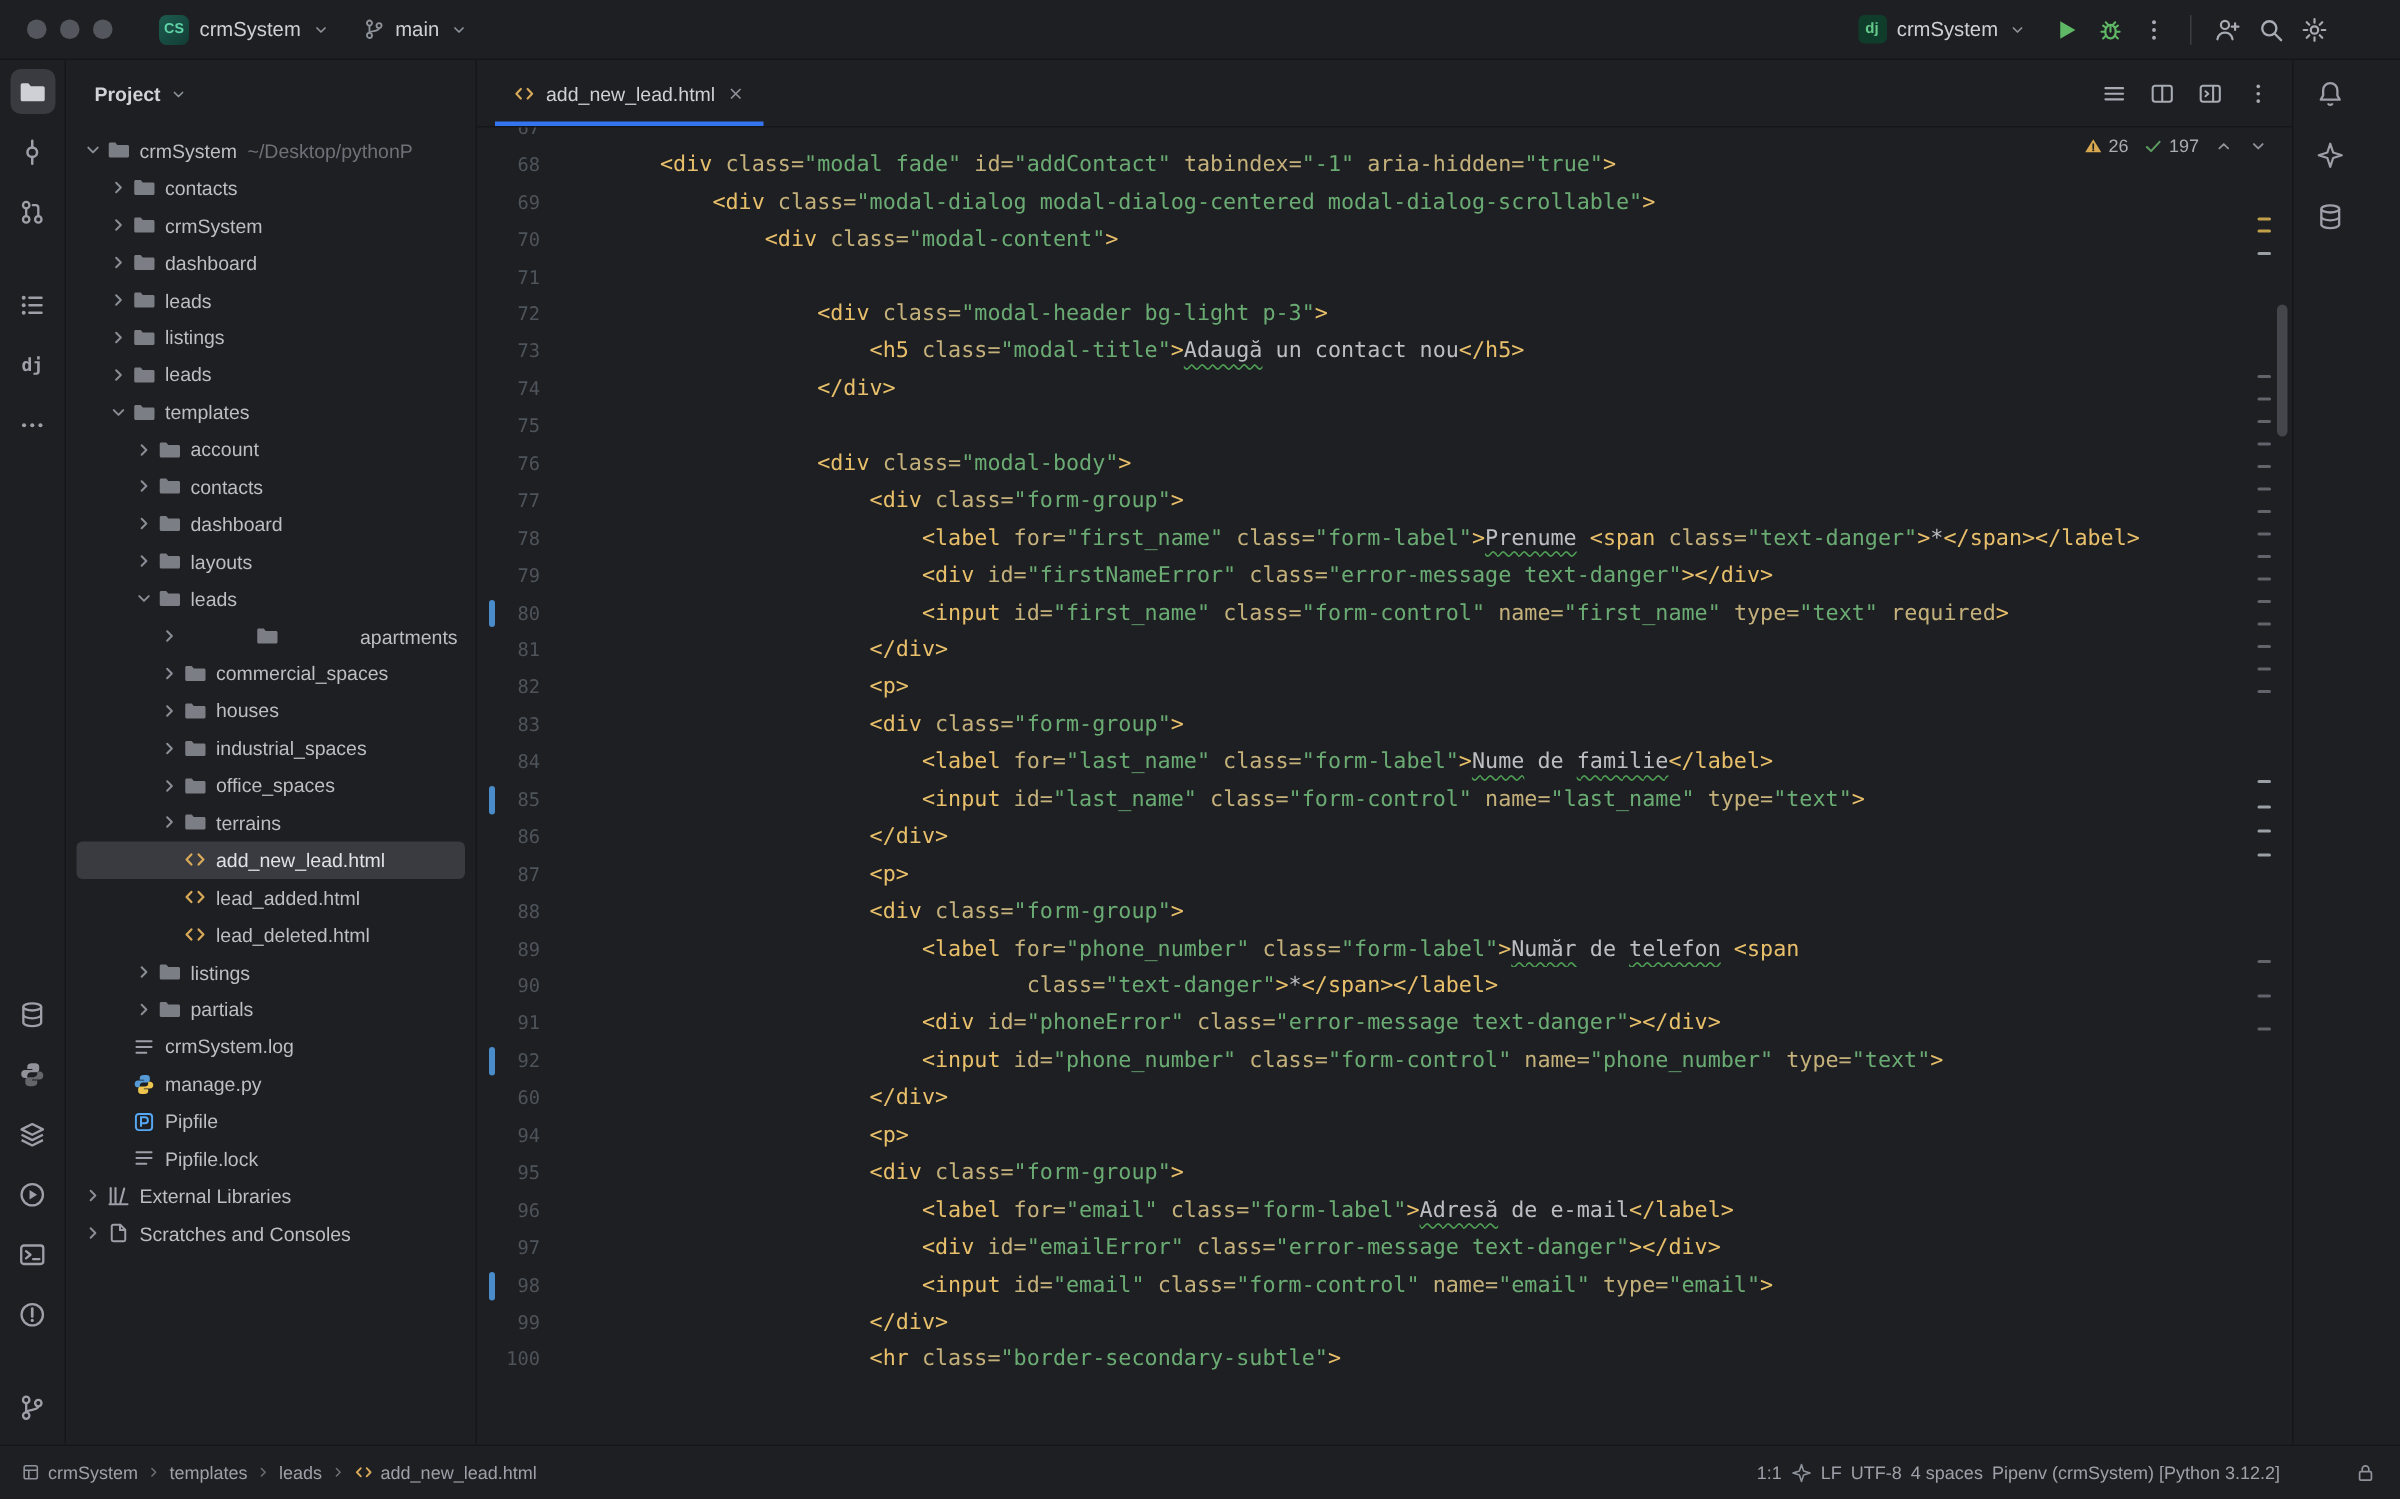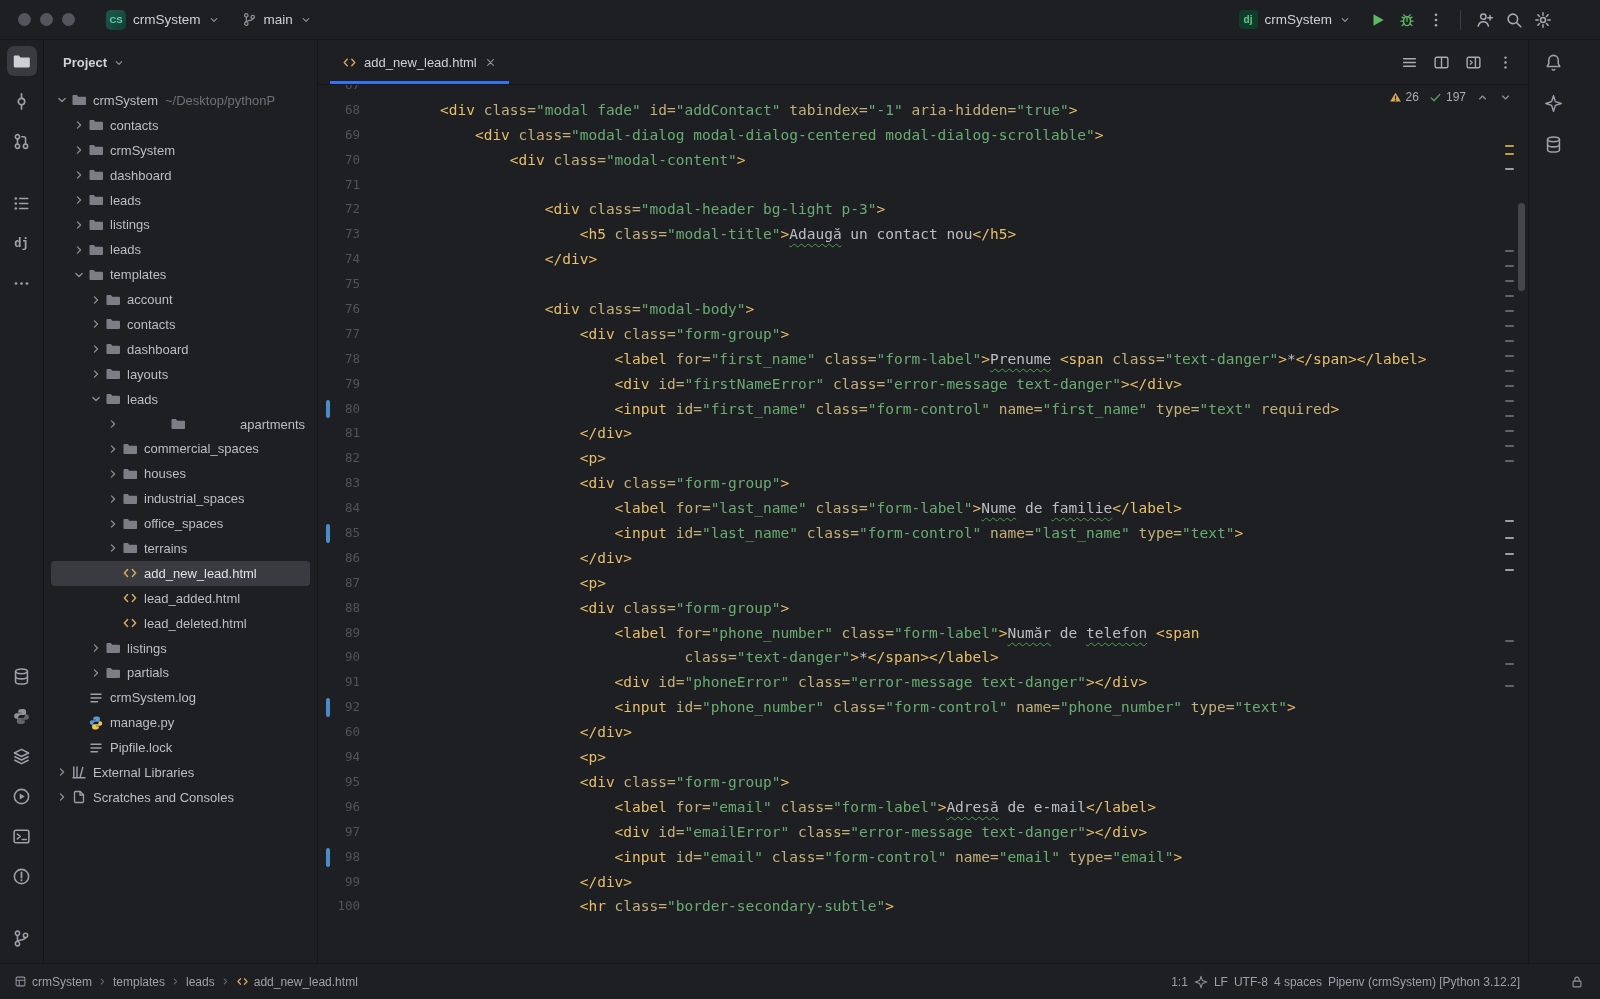--- a/index.html
+++ b/index.html
@@ -602,20 +602,30 @@
           </div>
           <div class="tree-row" style="padding-left: 19px;">
             <span class="tchev"></span>
             <span class="icon ticon python">
               <svg viewBox="0 0 16 16" fill="none">
                 <path d="M7.9 1.6c-1.9 0-2.7.85-2.7 1.9v1.3h2.9v.55H3.9c-1.2 0-2.1.9-2.1 2.25 0 1.35.9 2.25 2.1 2.25h1.3V8.7c0-1.15.95-2.05 2.1-2.05h2.9c.95 0 1.7-.75 1.7-1.7V3.5c0-1.05-.85-1.9-2.2-1.9h-1.8z" fill="#569bd5"></path>
                 <path d="M8.1 14.4c1.9 0 2.7-.85 2.7-1.9v-1.3H7.9v-.55h4.2c1.2 0 2.1-.9 2.1-2.25 0-1.35-.9-2.25-2.1-2.25h-1.3v1.15c0 1.15-.95 2.05-2.1 2.05H5.8c-.95 0-1.7.75-1.7 1.7v1.45c0 1.05.85 1.9 2.2 1.9h1.8z" fill="#eec64f"></path>
               </svg>
             </span>
             <span class="tree-label">manage.py</span>
+          </div>
+          <div class="tree-row" style="padding-left: 19px;">
+            <span class="tchev"></span>
+            <span class="icon ticon pipfile">
+              <svg viewBox="0 0 16 16" fill="none">
+                <rect x="2.6" y="2.6" width="10.8" height="10.8" rx="2" stroke="#56a8f5" stroke-width="1.3"></rect>
+                <path d="M6 11.2V4.8h2.6a2 2 0 0 1 0 4H6" stroke="#56a8f5" stroke-width="1.3"></path>
+              </svg>
+            </span>
+            <span class="tree-label">Pipfile</span>
           </div>
           <div class="tree-row" style="padding-left: 19px;">
             <span class="tchev"></span>
             <span class="icon ticon textfile">
               <svg viewBox="0 0 16 16" fill="none">
                 <path d="M3 4.2h10M3 8h10M3 11.8h6.5" stroke="currentColor" stroke-width="1.4" stroke-linecap="round"></path>
               </svg>
             </span>
             <span class="tree-label">Pipfile.lock</span>
           </div>

